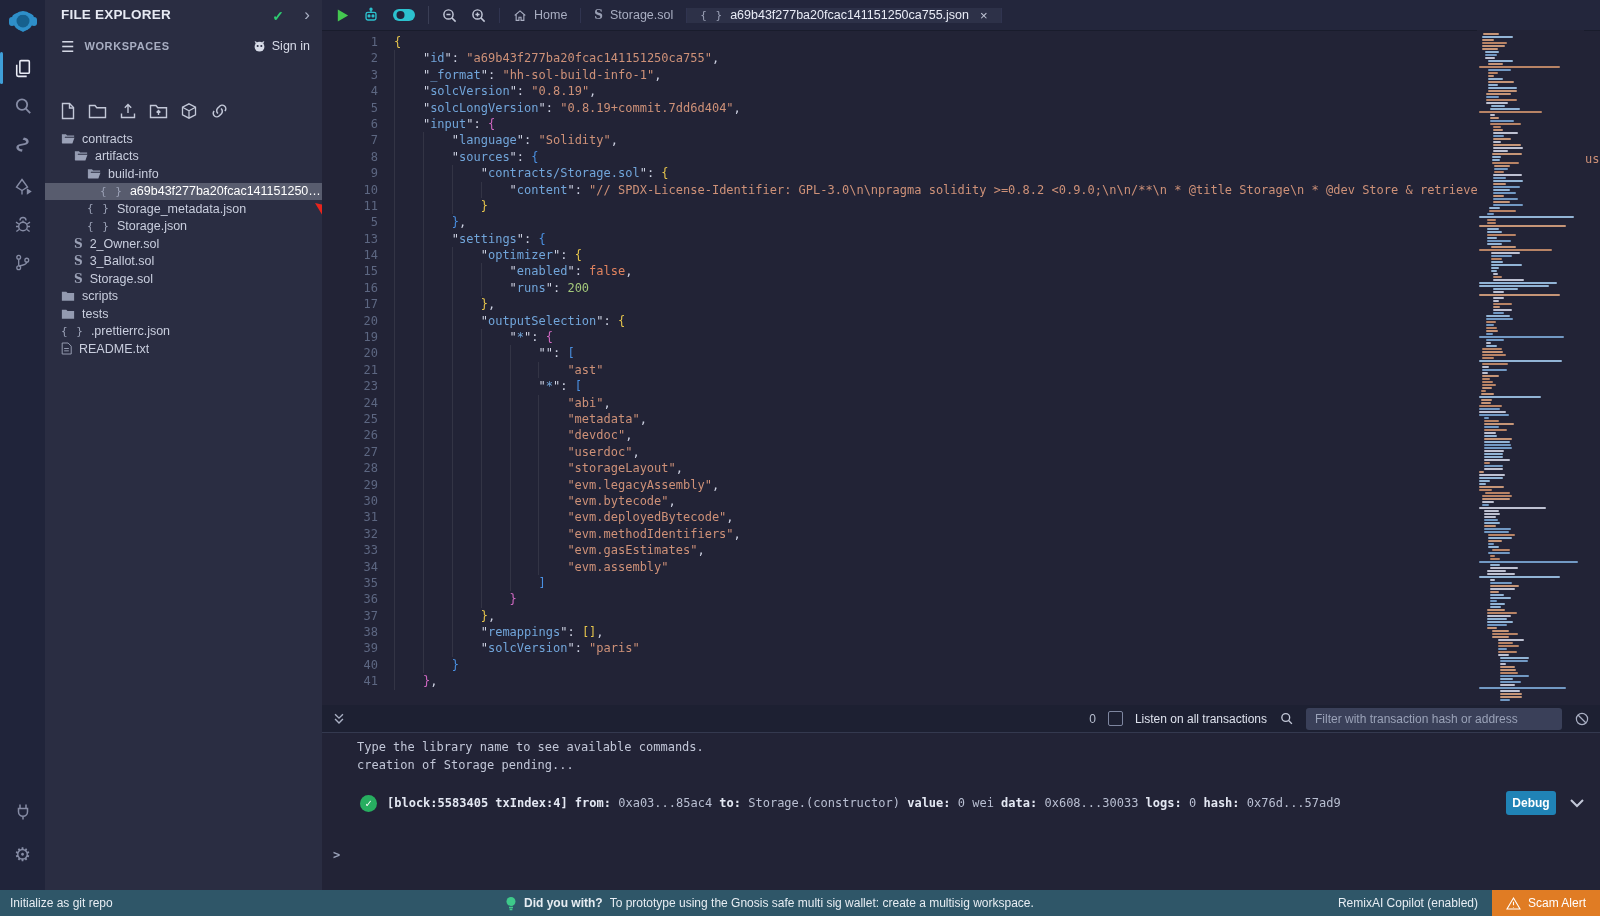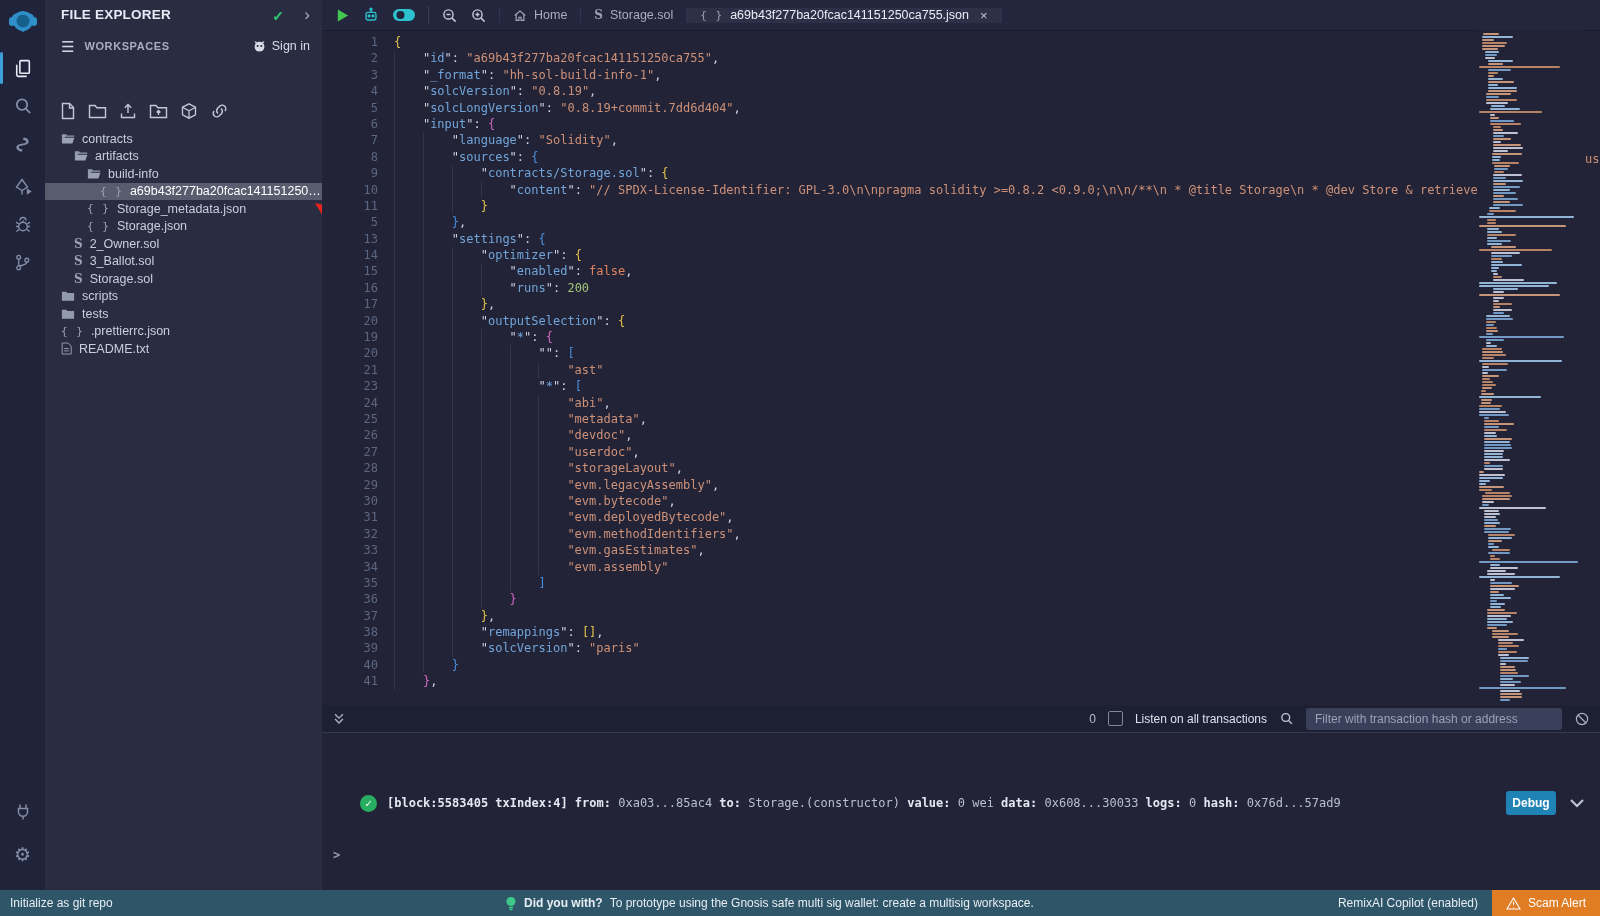--- a/index.html
+++ b/index.html
@@ -660,20 +660,21 @@
       <input id="t-filter" type="text" placeholder="Filter with transaction hash or address" style="">
       <span id="t-ban">
         <svg width="16" height="16" viewBox="0 0 20 20" fill="none" stroke="currentColor" stroke-width="1.5">
           <circle cx="10" cy="10" r="7"></circle>
             <path d="M5.3 5.3l9.4 9.4"></path>
         </svg>
       </span>
     </div>
   </div>
   <div id="t-body">
+    <div id="t-out"><div>Type the library name to see available commands.</div><div>creation of Storage pending...</div></div>
     <div id="tx-row">
       <span id="tx-check">✓</span>
       <span id="tx-text"><b class="tx-label">[block:5583405 txIndex:4]</b><span id="tx-fields"><span class="tx-label"> from: </span><span class="tx-val">0xa03...85ac4</span><span class="tx-label"> to: </span><span class="tx-val">Storage.(constructor)</span><span class="tx-label"> value: </span><span class="tx-val">0 wei</span><span class="tx-label"> data: </span><span class="tx-val">0x608...30033</span><span class="tx-label"> logs: </span><span class="tx-val">0</span><span class="tx-label"> hash: </span><span class="tx-val">0x76d...57ad9</span></span></span>
       <button id="debug-btn">Debug</button>
       <span id="tx-chevron">
         <svg width="14" height="9" viewBox="0 0 14 9" fill="none" stroke="currentColor" stroke-width="2">
             <path d="M1 1l6 6 6-6"></path>
           </svg>
       </span>
     </div>

